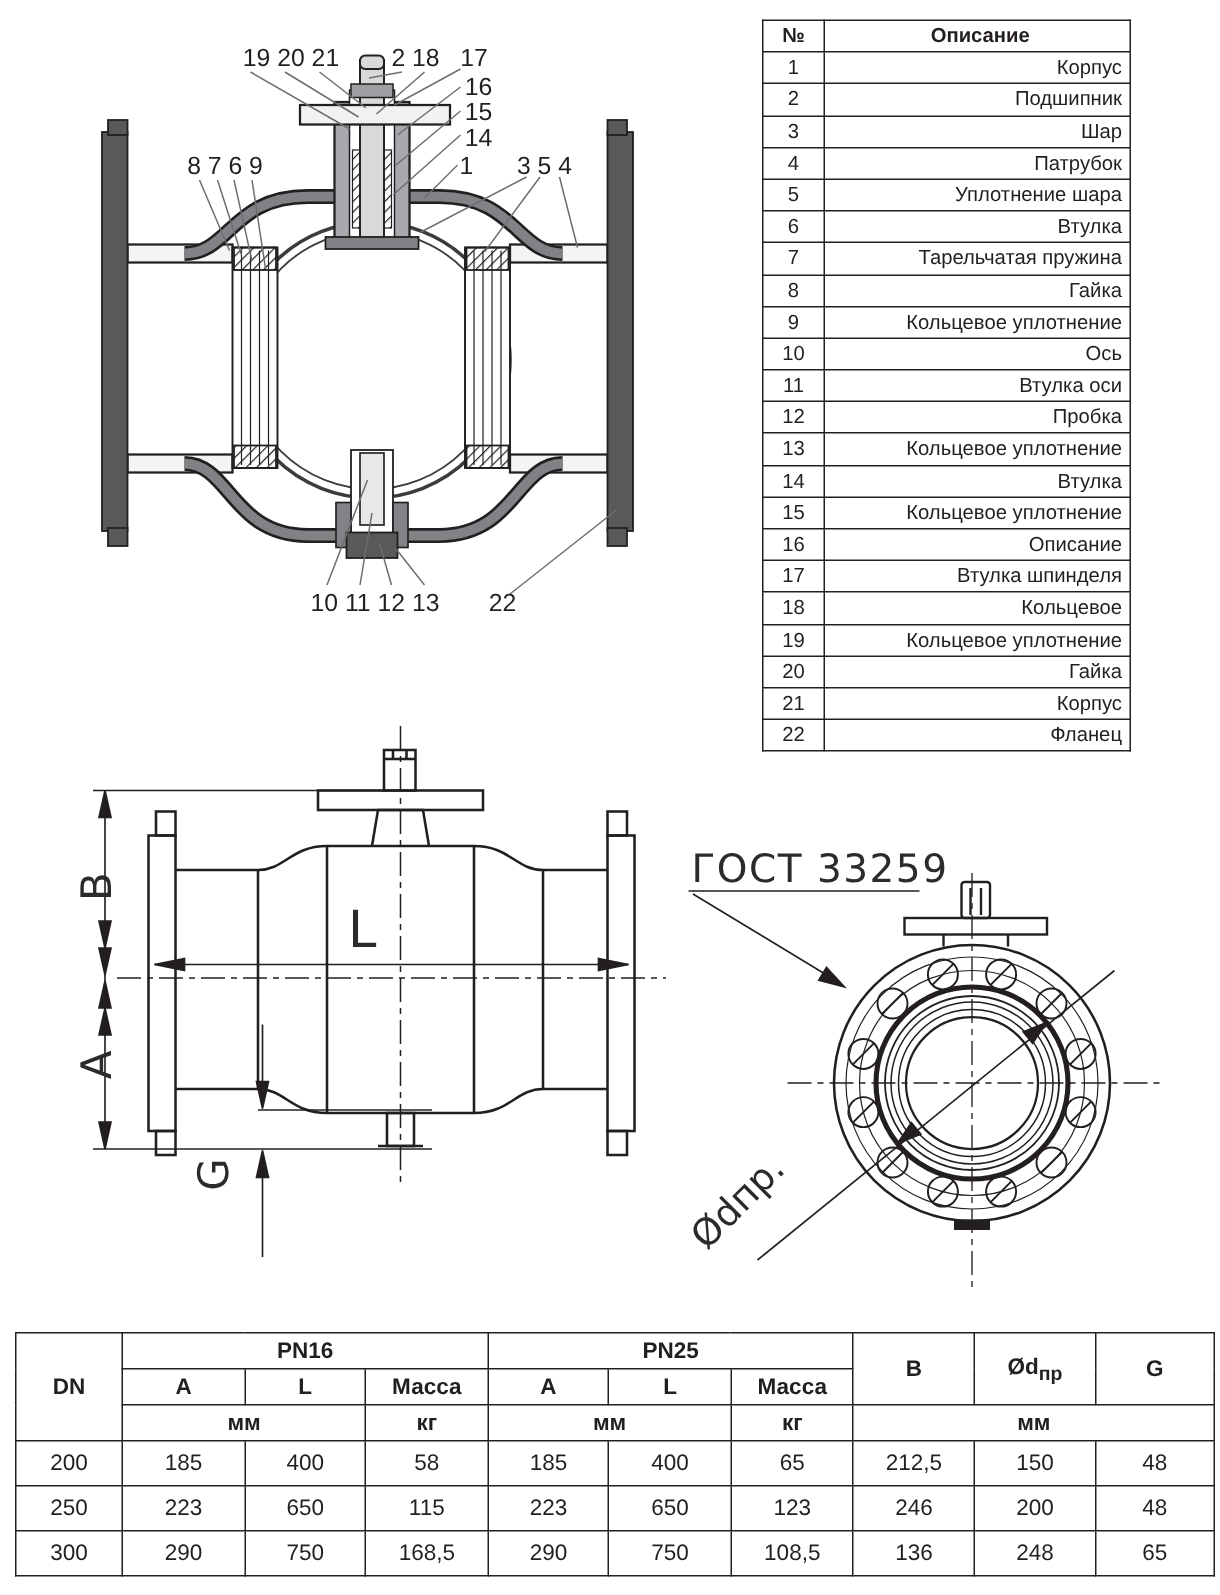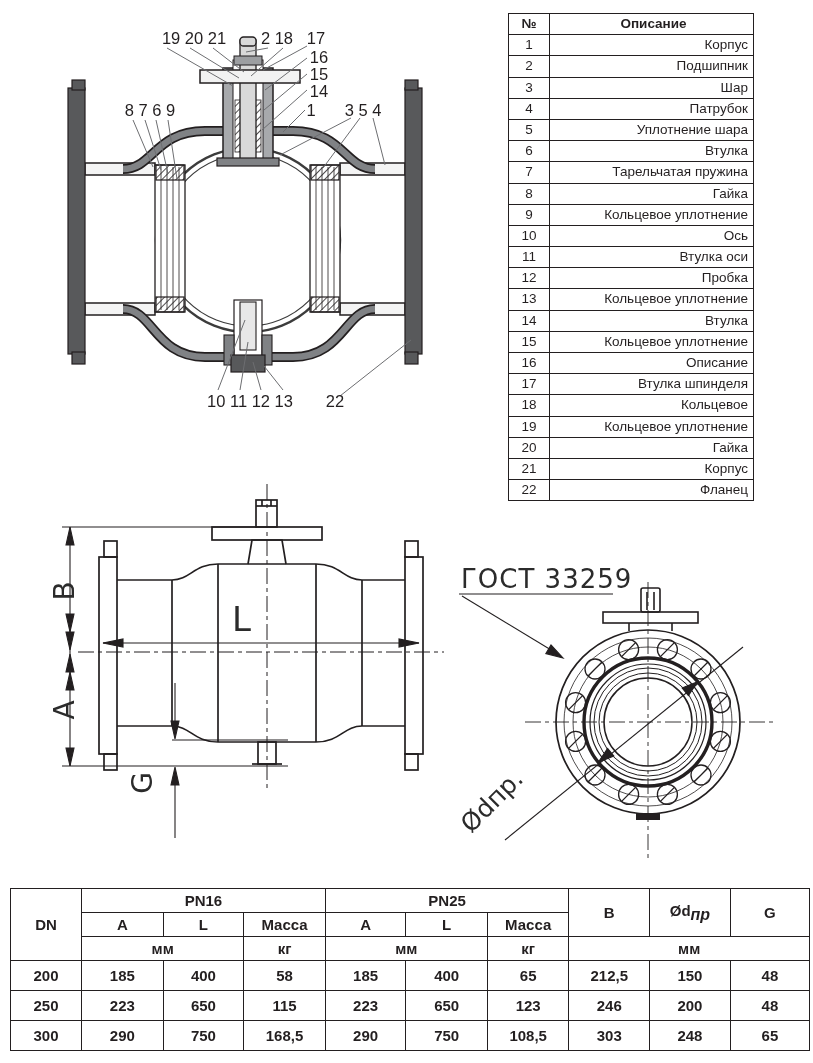--- a/index.html
+++ b/index.html
@@ -15,22 +15,22 @@
   .parts-table td{border:1.4px solid #231f20;height:20.2px;padding:0 5px;line-height:1.05;}
   .parts-table td:first-child{width:30px;text-align:center;}
   .parts-table td:last-child{text-align:right;padding-left:9px;}
   .parts-table tr.hdr td{font-weight:bold;text-align:center;}
 
   
   .dims-table{position:absolute;left:10px;top:888px;width:800px;font-size:15px;
               text-align:center;table-layout:fixed;}
   .dims-table td{border:1.6px solid #231f20;}
   .dims-table tr.hd td{font-weight:bold;height:21px;}
-  .dims-table tr:not(.hd) td{height:27px;font-weight:bold;}
-  .dims-table sub{font-size:16px;font-style:italic;}
+  .dims-table tr:not(.hd) td{height:27px;font-weight:normal;}
+  .dims-table sub{font-size:13px;}
 </style>
 </head>
 <body>
 
 <div class="page">
 
   <svg style="left:55px;top:10px;" width="442" height="408" viewBox="0 0 442 408">
     <defs>
       <pattern id="hatch" width="5" height="5" patternUnits="userSpaceOnUse" patternTransform="rotate(45)">
         <line x1="0" y1="0" x2="0" y2="5" stroke="#231f20" stroke-width="1.6"></line>
@@ -469,20 +469,20 @@
           <td>48</td>
         </tr>
         <tr>
           <td>300</td>
           <td>290</td>
           <td>750</td>
           <td>168,5</td>
           <td>290</td>
           <td>750</td>
           <td>108,5</td>
-          <td>303</td>
+          <td>136</td>
           <td>248</td>
           <td>65</td>
         </tr>
       </tbody>
   </table>
 
 </div>
 
 </body></html>

